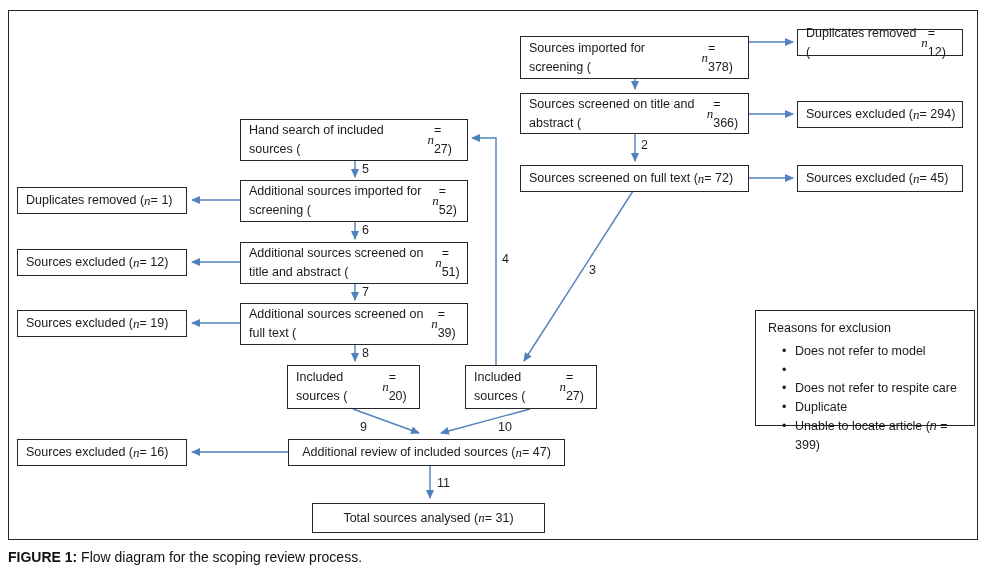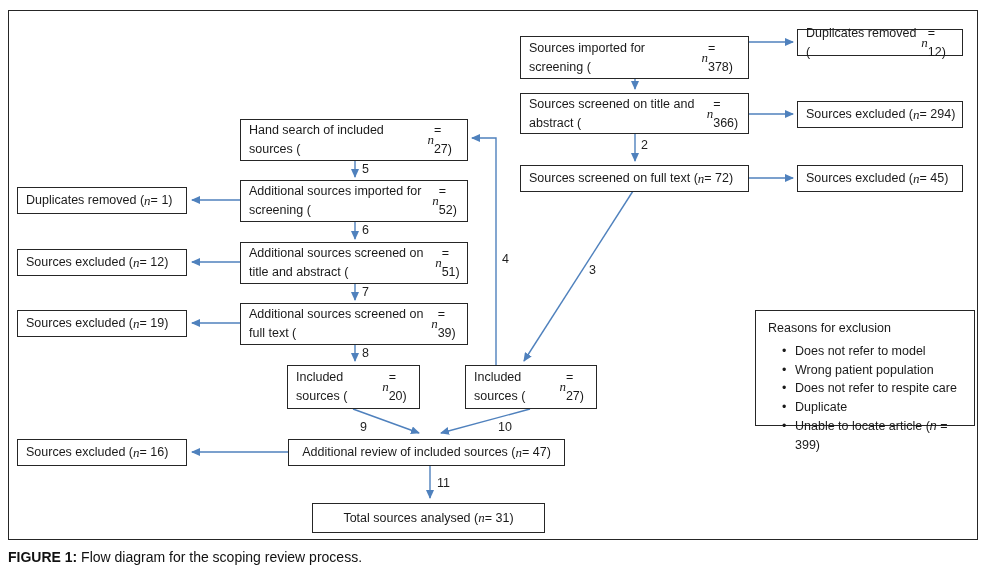--- a/index.html
+++ b/index.html
@@ -98,21 +98,20 @@
 <div class="node center" style="left:312px;top:503px;width:233px;height:30px;">Total sources analysed (<i>n</i> = 31)</div>
 
 <div class="reasons" style="left:755px;top:310px;width:220px;height:116px;">
   <span class="r-title">Reasons for exclusion</span>
   <div class="r-item">
     <span class="r-bullet">•</span>
     <span>Does not refer to model</span>
   </div>
   <div class="r-item">
     <span class="r-bullet">•</span>
-    <span>Wrong patient population</span>
   </div>
   <div class="r-item">
     <span class="r-bullet">•</span>
     <span>Does not refer to respite care</span>
   </div>
   <div class="r-item">
     <span class="r-bullet">•</span>
     <span>Duplicate</span>
   </div>
   <div class="r-item">

